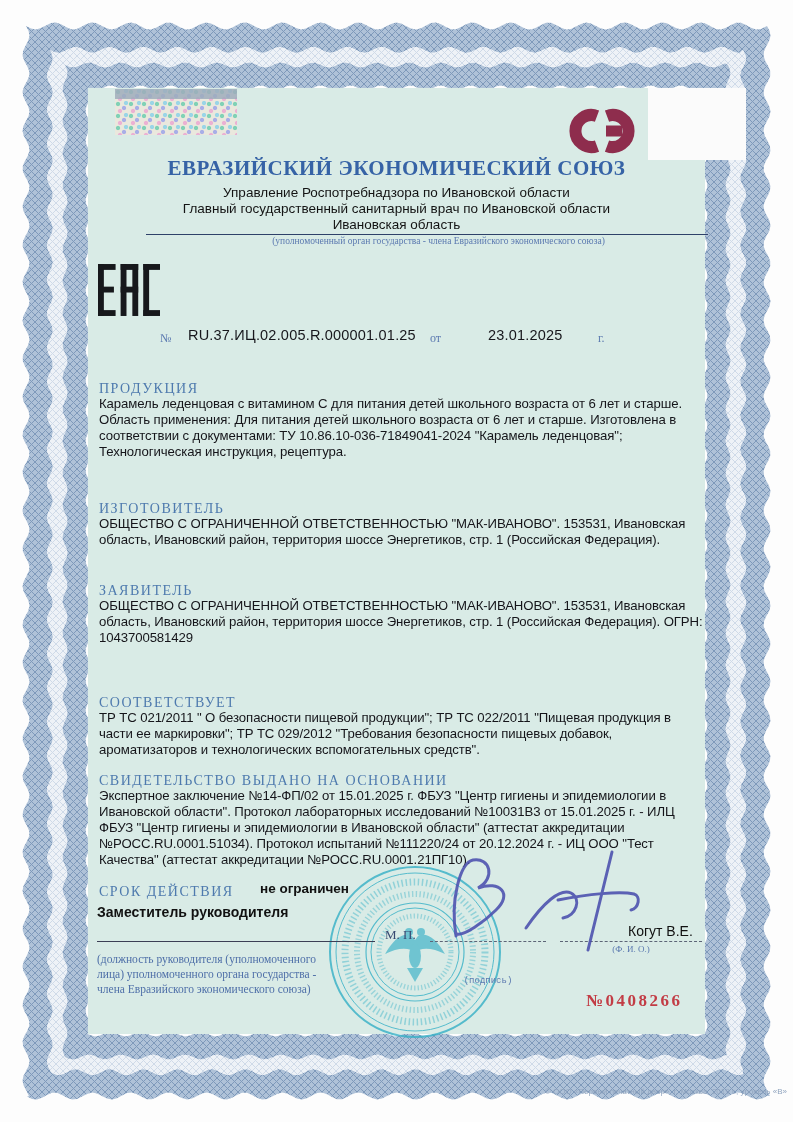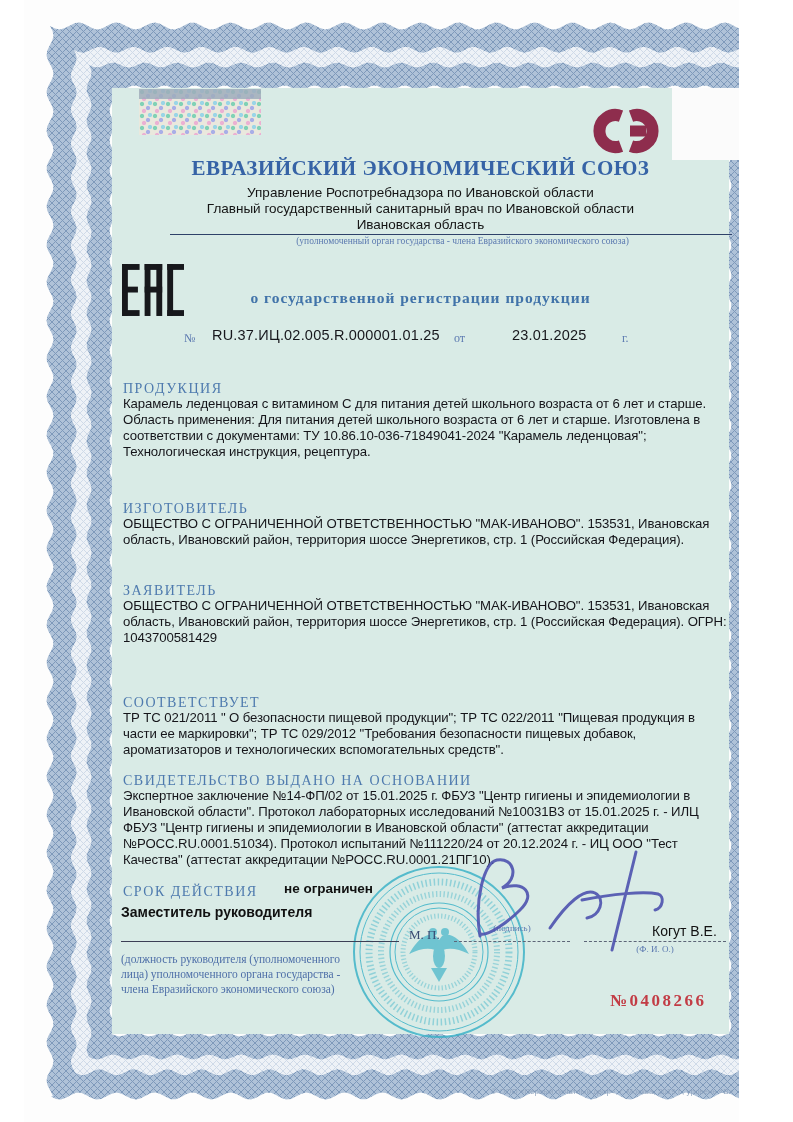--- a/index.html
+++ b/index.html
@@ -1,17 +1,17 @@
 <!DOCTYPE html>
 <html><head>
 <meta charset="utf-8">
 <style>
   html,body{margin:0;padding:0;background:#ffffff;}
-  .page{position:relative;width:715px;height:1122px;background:#fdfdfd;overflow:hidden;
-        font-family:"Liberation Sans",sans-serif;margin-left:24px;}
+  .page{position:relative;width:793px;height:1122px;background:#fdfdfd;overflow:hidden;
+        font-family:"Liberation Sans",sans-serif;}
   #frame-svg{position:absolute;left:0;top:0;z-index:0;}
   .content{position:absolute;left:88px;top:88px;width:617px;height:946px;
            background:#d9ebe6;z-index:1;}
   
   .holo{position:absolute;left:27px;top:1px;width:122px;height:46px;
         background-color:#eae8dd;
         background-image:
           radial-gradient(circle at 3px 3px, rgba(110,205,175,.85) 1.6px, transparent 2.6px),
           radial-gradient(circle at 9px 7px, rgba(140,150,235,.7) 1.6px, transparent 2.6px),
           radial-gradient(circle at 5px 10px, rgba(235,140,205,.6) 1.6px, transparent 2.6px),
@@ -40,22 +40,22 @@
   .sec-head{position:absolute;left:11px;font-family:"Liberation Serif",serif;
     font-size:14px;color:#4e7aae;letter-spacing:1.5px;}
   .sec-body{position:absolute;left:11px;width:606px;font-size:13.2px;color:#15151a;
     line-height:16px;white-space:pre;letter-spacing:-.1px;}
   .validity-value{position:absolute;left:172px;top:793px;font-size:13.5px;font-weight:bold;color:#111;}
   .signer-title{position:absolute;left:9px;top:816px;font-size:14px;font-weight:600;color:#111;}
   
   .sig-line-main{position:absolute;left:9px;top:853px;width:278px;border-top:1.2px solid #3c3f55;}
   .mp-label{position:absolute;left:297px;top:839px;font-family:Liberation Serif, serif;font-size:13px;color:#374a72;}
   .sig-line-2{position:absolute;left:342px;top:853px;width:116px;border-top:1.2px dashed #5d6577;}
-  .sig-caption-1{position:absolute;left:342px;top:835px;width:116px;text-align:center;
-    font-family:Liberation Serif, serif;font-size:9px;color:#5b79b0;}
+  .sig-caption-1{position:absolute;left:342px;top:888px;width:116px;text-align:center;
+    font-family:Liberation Mono, monospace;font-size:9px;color:#5b79b0;}
   .signer-name{position:absolute;left:540px;top:835px;font-size:14px;color:#111;}
   .sig-line-3{position:absolute;left:472px;top:853px;width:142px;border-top:1.2px dashed #5d6577;}
   .sig-caption-2{position:absolute;left:472px;top:856px;width:142px;text-align:center;
     font-family:"Liberation Serif",serif;font-size:9px;color:#5b79b0;}
   .position-caption{position:absolute;left:9px;top:864px;width:300px;
     font-family:"Liberation Serif",serif;font-size:11.5px;color:#4e6fa8;line-height:15px;white-space:pre-line;}
   .form-number{position:absolute;left:498px;top:903px;font-family:"Liberation Serif",serif;
     font-weight:bold;font-size:17px;color:#c23c45;letter-spacing:2.5px;}
   .stamp{position:absolute;left:237px;top:774px;opacity:.8;}
   .sig-ink{position:absolute;left:0;top:0;width:617px;height:946px;pointer-events:none;}
@@ -114,21 +114,20 @@
         <rect x="27" y="0" width="7" height="62"></rect>
         <rect x="41" y="0" width="7" height="62"></rect>
         <rect x="27" y="0" width="21" height="7"></rect>
         <rect x="27" y="27" width="21" height="7"></rect>
         <rect x="54" y="0" width="7" height="62"></rect>
         <rect x="54" y="0" width="20" height="7"></rect>
         <rect x="54" y="55" width="20" height="7"></rect>
       </g>
     </svg>
 
-    <div class="title-sub">о государственной регистрации продукции</div>
 
     <span class="num-label" style="left:72px">№</span>
     <span class="num-value" style="left:100px">RU.37.ИЦ.02.005.R.000001.01.25</span>
     <span class="num-label" style="left:342px">от</span>
     <span class="num-value" style="left:400px">23.01.2025</span>
     <span class="num-label" style="left:510px">г.</span>
 
     <svg class="stamp" width="180" height="180" viewBox="-90 -90 180 180">
       <g stroke="#35b0c6" fill="none">
         <circle r="85" stroke-width="2"></circle>

